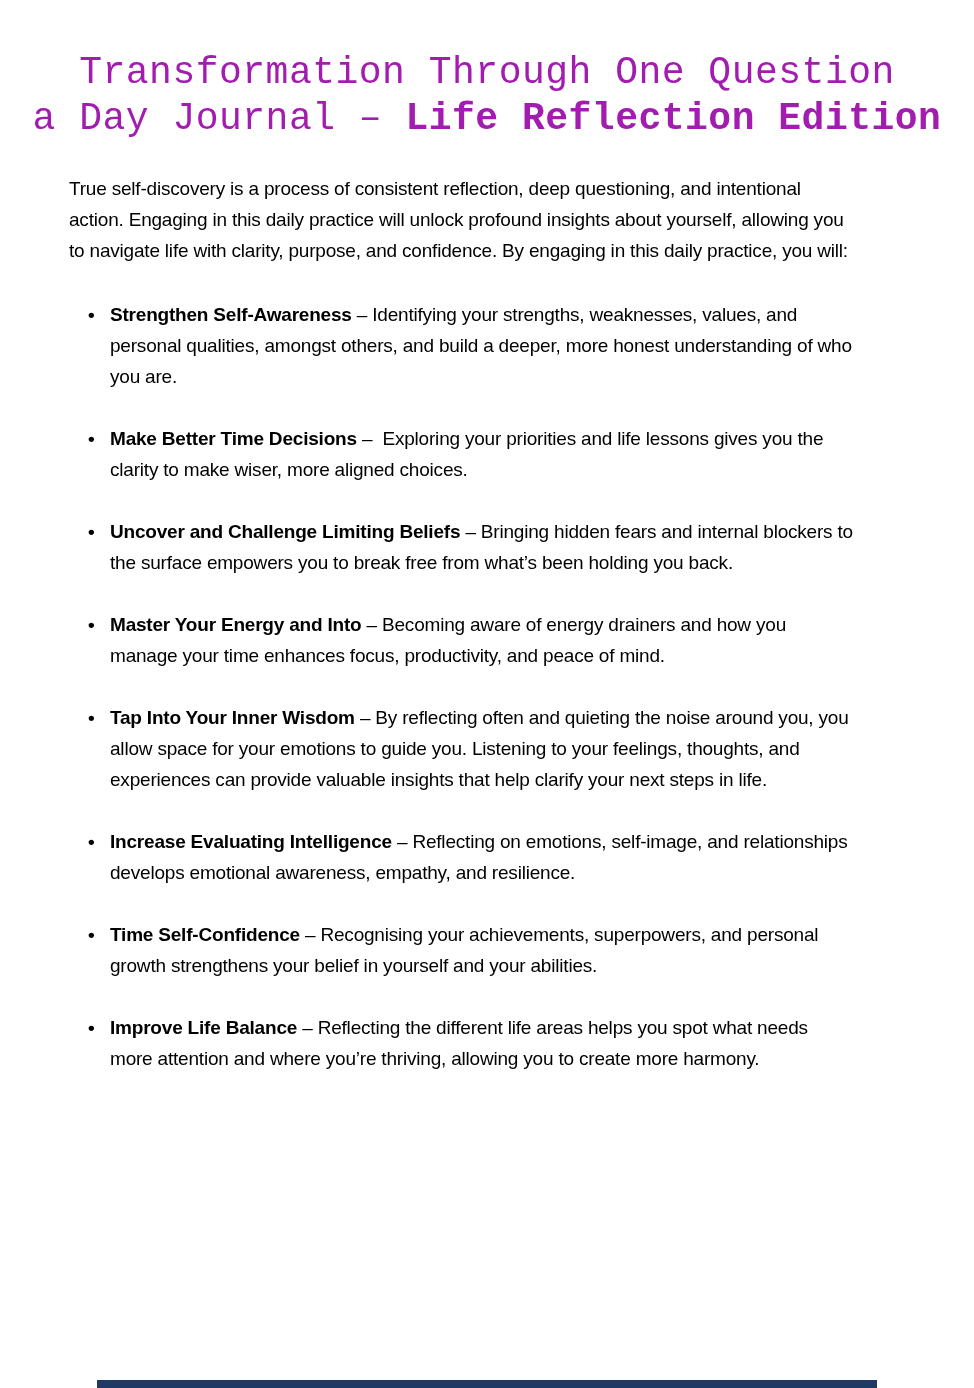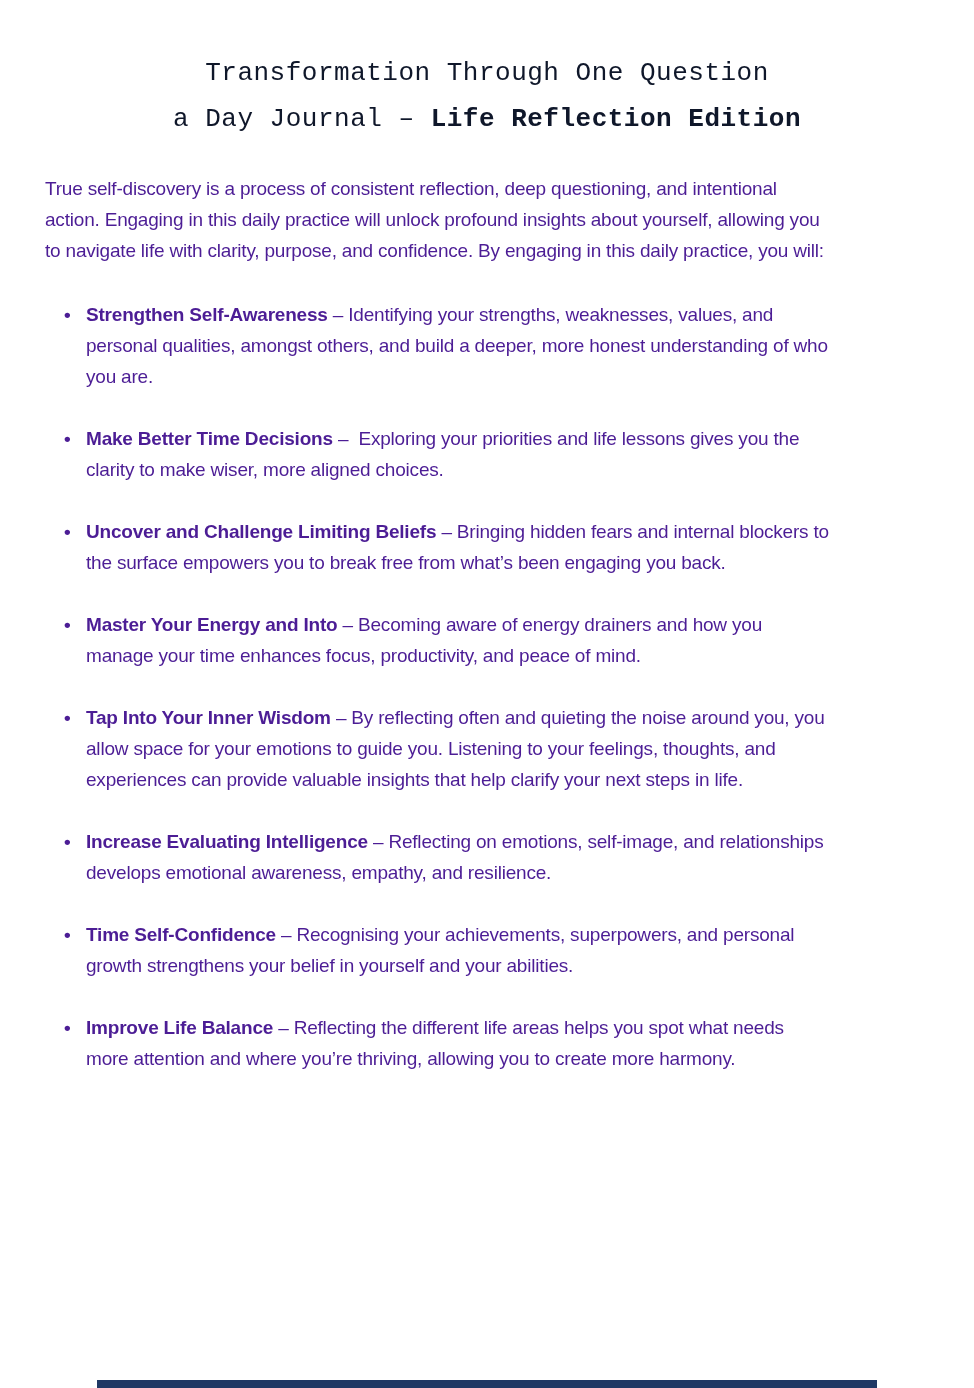--- a/index.html
+++ b/index.html
@@ -9,34 +9,34 @@
     height: 1388px;
     background: #ffffff;
     overflow: hidden;
     font-family: "Liberation Sans", sans-serif;
     color: #111111;
   }
   .title-block {
     padding-top: 50px;
     text-align: center;
     font-family: "Liberation Mono", "DejaVu Sans Mono", monospace;
-    font-size: 26px;
+    font-size: 38px;
     line-height: 46px;
     letter-spacing: 0.5px;
-    color: #0f172a;
+    color: #a21caf;
   }
   .title-regular { font-weight: 400; }
   .title-bold { font-weight: 700; margin-top: 32px; }
   .content {
     width: 784px;
-    margin: 0 auto 0 45px;
+    margin: 0 auto 0 69px;
     font-size: 19px;
     line-height: 31px;
     letter-spacing: -0.2px;
-    color: #4c1d95;
+    color: #000000;
   }
   .intro { margin: 31px 0 33px 0; }
   ul.benefits {
     list-style: none;
     margin: 0;
     padding: 0;
   }
   ul.benefits li {
     position: relative;
     padding-left: 41px;
@@ -80,21 +80,21 @@
     <p class="intro">True self-discovery is a process of consistent reflection, deep questioning, and intentional action. Engaging in this daily practice will unlock profound insights about yourself, allowing you to navigate life with clarity, purpose, and confidence. By engaging in this daily practice, you will:</p>
 
     <ul class="benefits">
       <li>
         <span class="dot">•</span><span class="lead">Strengthen Self-Awareness</span><span class="sep"> – </span><span class="desc">Identifying your strengths, weaknesses, values, and personal qualities, amongst others, and build a deeper, more honest understanding of who you are.</span>
       </li>
       <li>
         <span class="dot">•</span><span class="lead">Make Better Time Decisions</span><span class="sep"> –  </span><span class="desc">Exploring your priorities and life lessons gives you the clarity to make wiser, more aligned choices.</span>
       </li>
       <li>
-        <span class="dot">•</span><span class="lead">Uncover and Challenge Limiting Beliefs</span><span class="sep"> – </span><span class="desc">Bringing hidden fears and internal blockers to the surface empowers you to break free from what’s been engaging you back.</span>
+        <span class="dot">•</span><span class="lead">Uncover and Challenge Limiting Beliefs</span><span class="sep"> – </span><span class="desc">Bringing hidden fears and internal blockers to the surface empowers you to break free from what’s been holding you back.</span>
       </li>
       <li>
         <span class="dot">•</span><span class="lead">Master Your Energy and Into</span><span class="sep"> – </span><span class="desc">Becoming aware of energy drainers and how you manage your time enhances focus, productivity, and peace of mind.</span>
       </li>
       <li>
         <span class="dot">•</span><span class="lead">Tap Into Your Inner Wisdom</span><span class="sep"> – </span><span class="desc">By reflecting often and quieting the noise around you, you allow space for your emotions to guide you. Listening to your feelings, thoughts, and experiences can provide valuable insights that help clarify your next steps in life.</span>
       </li>
       <li>
         <span class="dot">•</span><span class="lead">Increase Evaluating Intelligence</span><span class="sep"> – </span><span class="desc">Reflecting on emotions, self-image, and relationships develops emotional awareness, empathy, and resilience.</span>
       </li>

